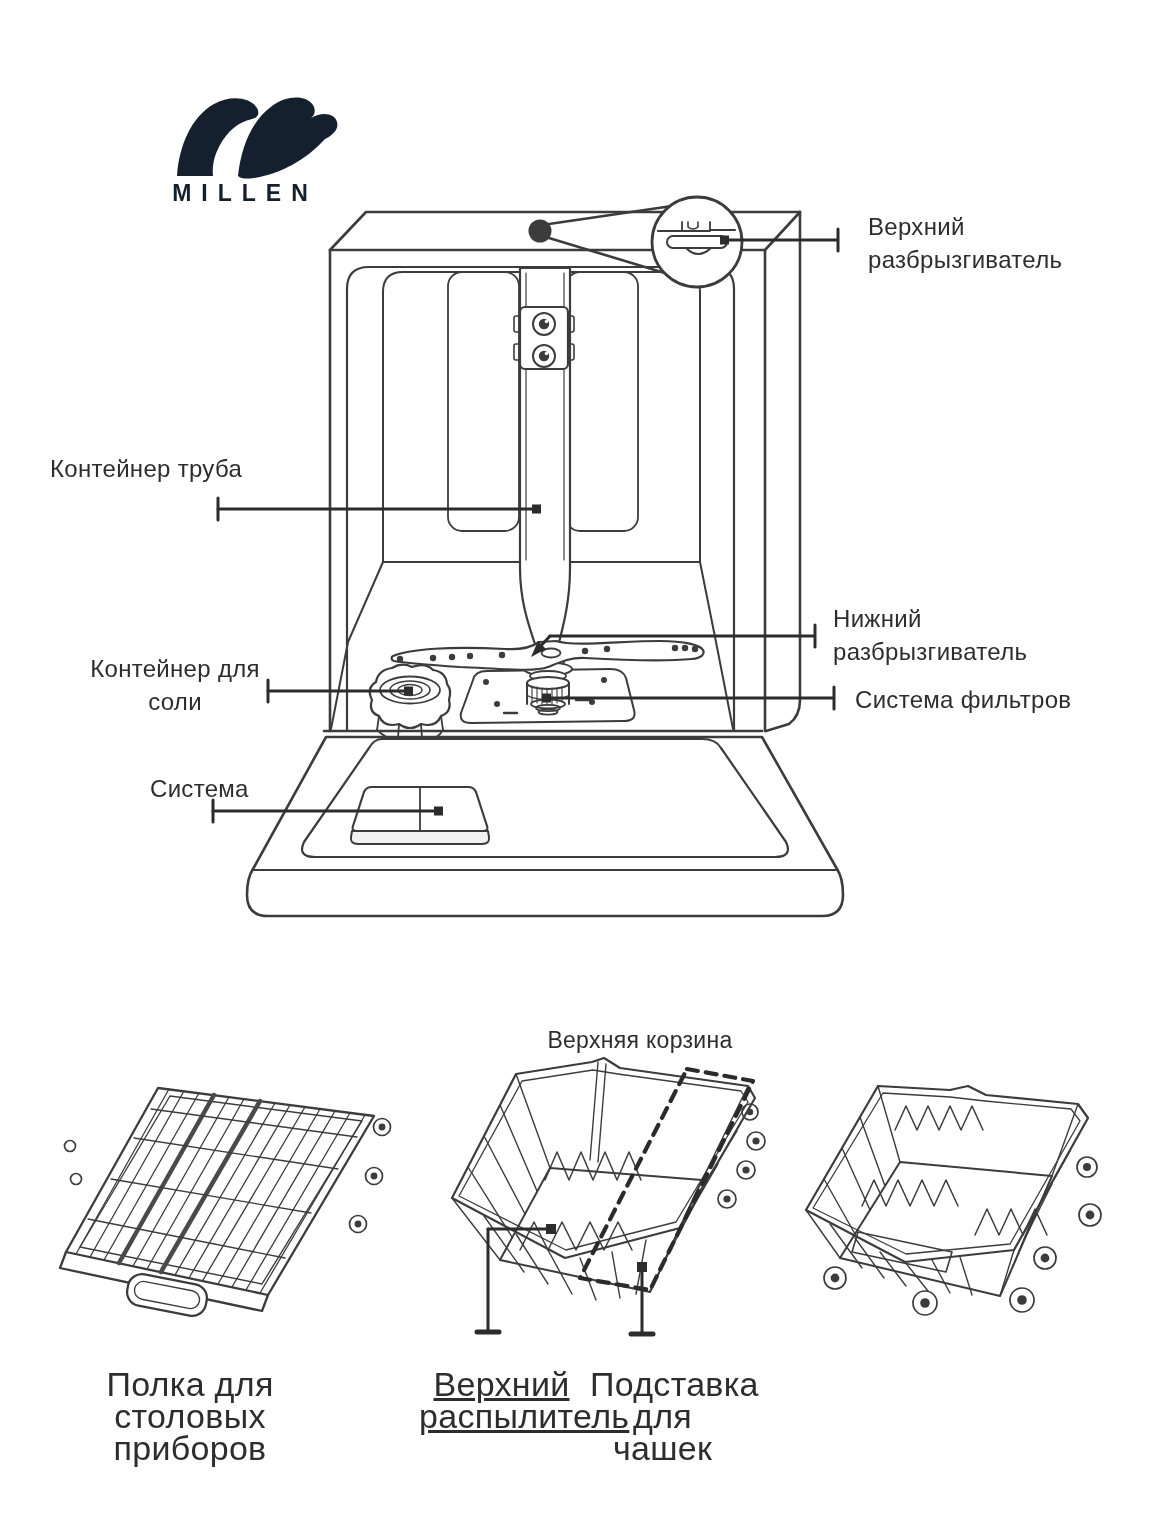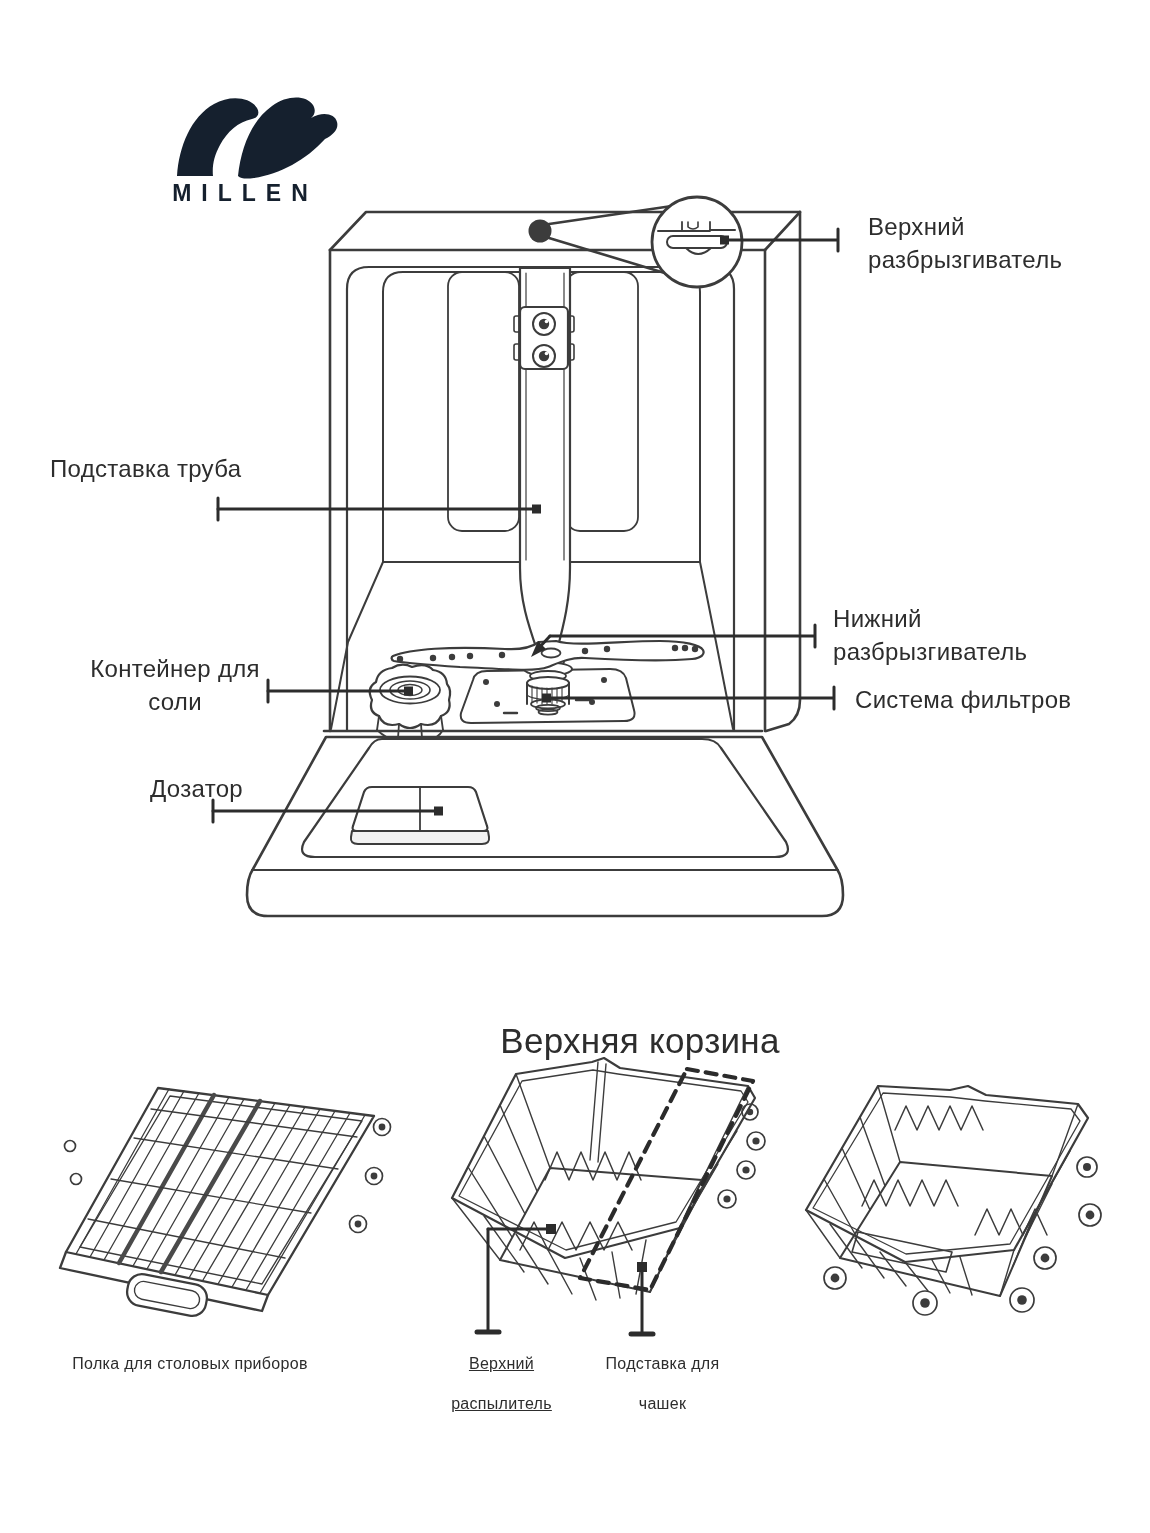--- a/index.html
+++ b/index.html
@@ -2,22 +2,22 @@
 <html><head>
 <meta charset="utf-8">
 <style>
   html,body{margin:0;padding:0;background:#ffffff;}
   body{width:1150px;height:1533px;position:relative;font-family:"Liberation Sans",sans-serif;overflow:hidden;}
   .canvas{position:absolute;left:0;top:0;width:1150px;height:1533px;}
   svg.art{position:absolute;left:0;top:0;}
   .lbl{position:absolute;color:#2d2d2d;font-size:24px;line-height:33px;letter-spacing:.3px;}
   .lbl.nowrap{white-space:nowrap;}
   .lbl.center{text-align:center;}
-  .lbl.small{font-size:16px;line-height:40px;}
-  .title{font-size:35px;}
+  .lbl.small{font-size:34px;line-height:32px;margin-top:24px;}
+  .title{font-size:23px;}
   .brandword{position:absolute;left:150px;top:180px;width:190px;text-align:center;
              font-size:23px;font-weight:700;letter-spacing:10px;color:#15202e;}
 </style>
 </head>
 <body>
 
 <div class="canvas">
 
 <svg class="art" width="1150" height="1533" viewBox="0 0 1150 1533" fill="none" stroke="#3c3c3c" stroke-width="2" stroke-linecap="round" stroke-linejoin="round">
 
@@ -331,29 +331,29 @@
       <line x1="642" y1="1272" x2="642" y2="1333"></line>
       <line x1="631" y1="1334" x2="653" y2="1334" stroke-width="5"></line>
     </g>
   </g>
 </svg>
 
 <div class="brandword">MILLEN</div>
 
 <div class="lbl" style="left:868px;top:210px;width:250px;">Верхний разбрызгиватель</div>
 
-<div class="lbl nowrap" style="left:50px;top:452px;">Подставка труба</div>
+<div class="lbl nowrap" style="left:50px;top:452px;">Контейнер труба</div>
 
 <div class="lbl center" style="left:70px;top:632px;width:210px;margin-top:20px;">Контейнер для соли</div>
 
 <div class="lbl nowrap" style="left:855px;top:683px;">Система фильтров</div>
 
 <div class="lbl" style="left:833px;top:602px;width:250px;">Нижний разбрызгиватель</div>
 
-<div class="lbl nowrap" style="left:150px;top:772px;">Дозатор</div>
+<div class="lbl nowrap" style="left:150px;top:772px;">Система</div>
 
 <div class="lbl center nowrap title" style="left:465px;top:1024px;width:350px;">Верхняя корзина</div>
 
 <div class="lbl center small" style="left:40px;top:1344px;width:300px;">Полка для столовых приборов</div>
 
 <div class="lbl center small" style="left:419px;top:1344px;width:165px;text-decoration:underline;">Верхний распылитель</div>
 
 <div class="lbl center small" style="left:590px;top:1344px;width:145px;">Подставка для чашек</div>
 
 

